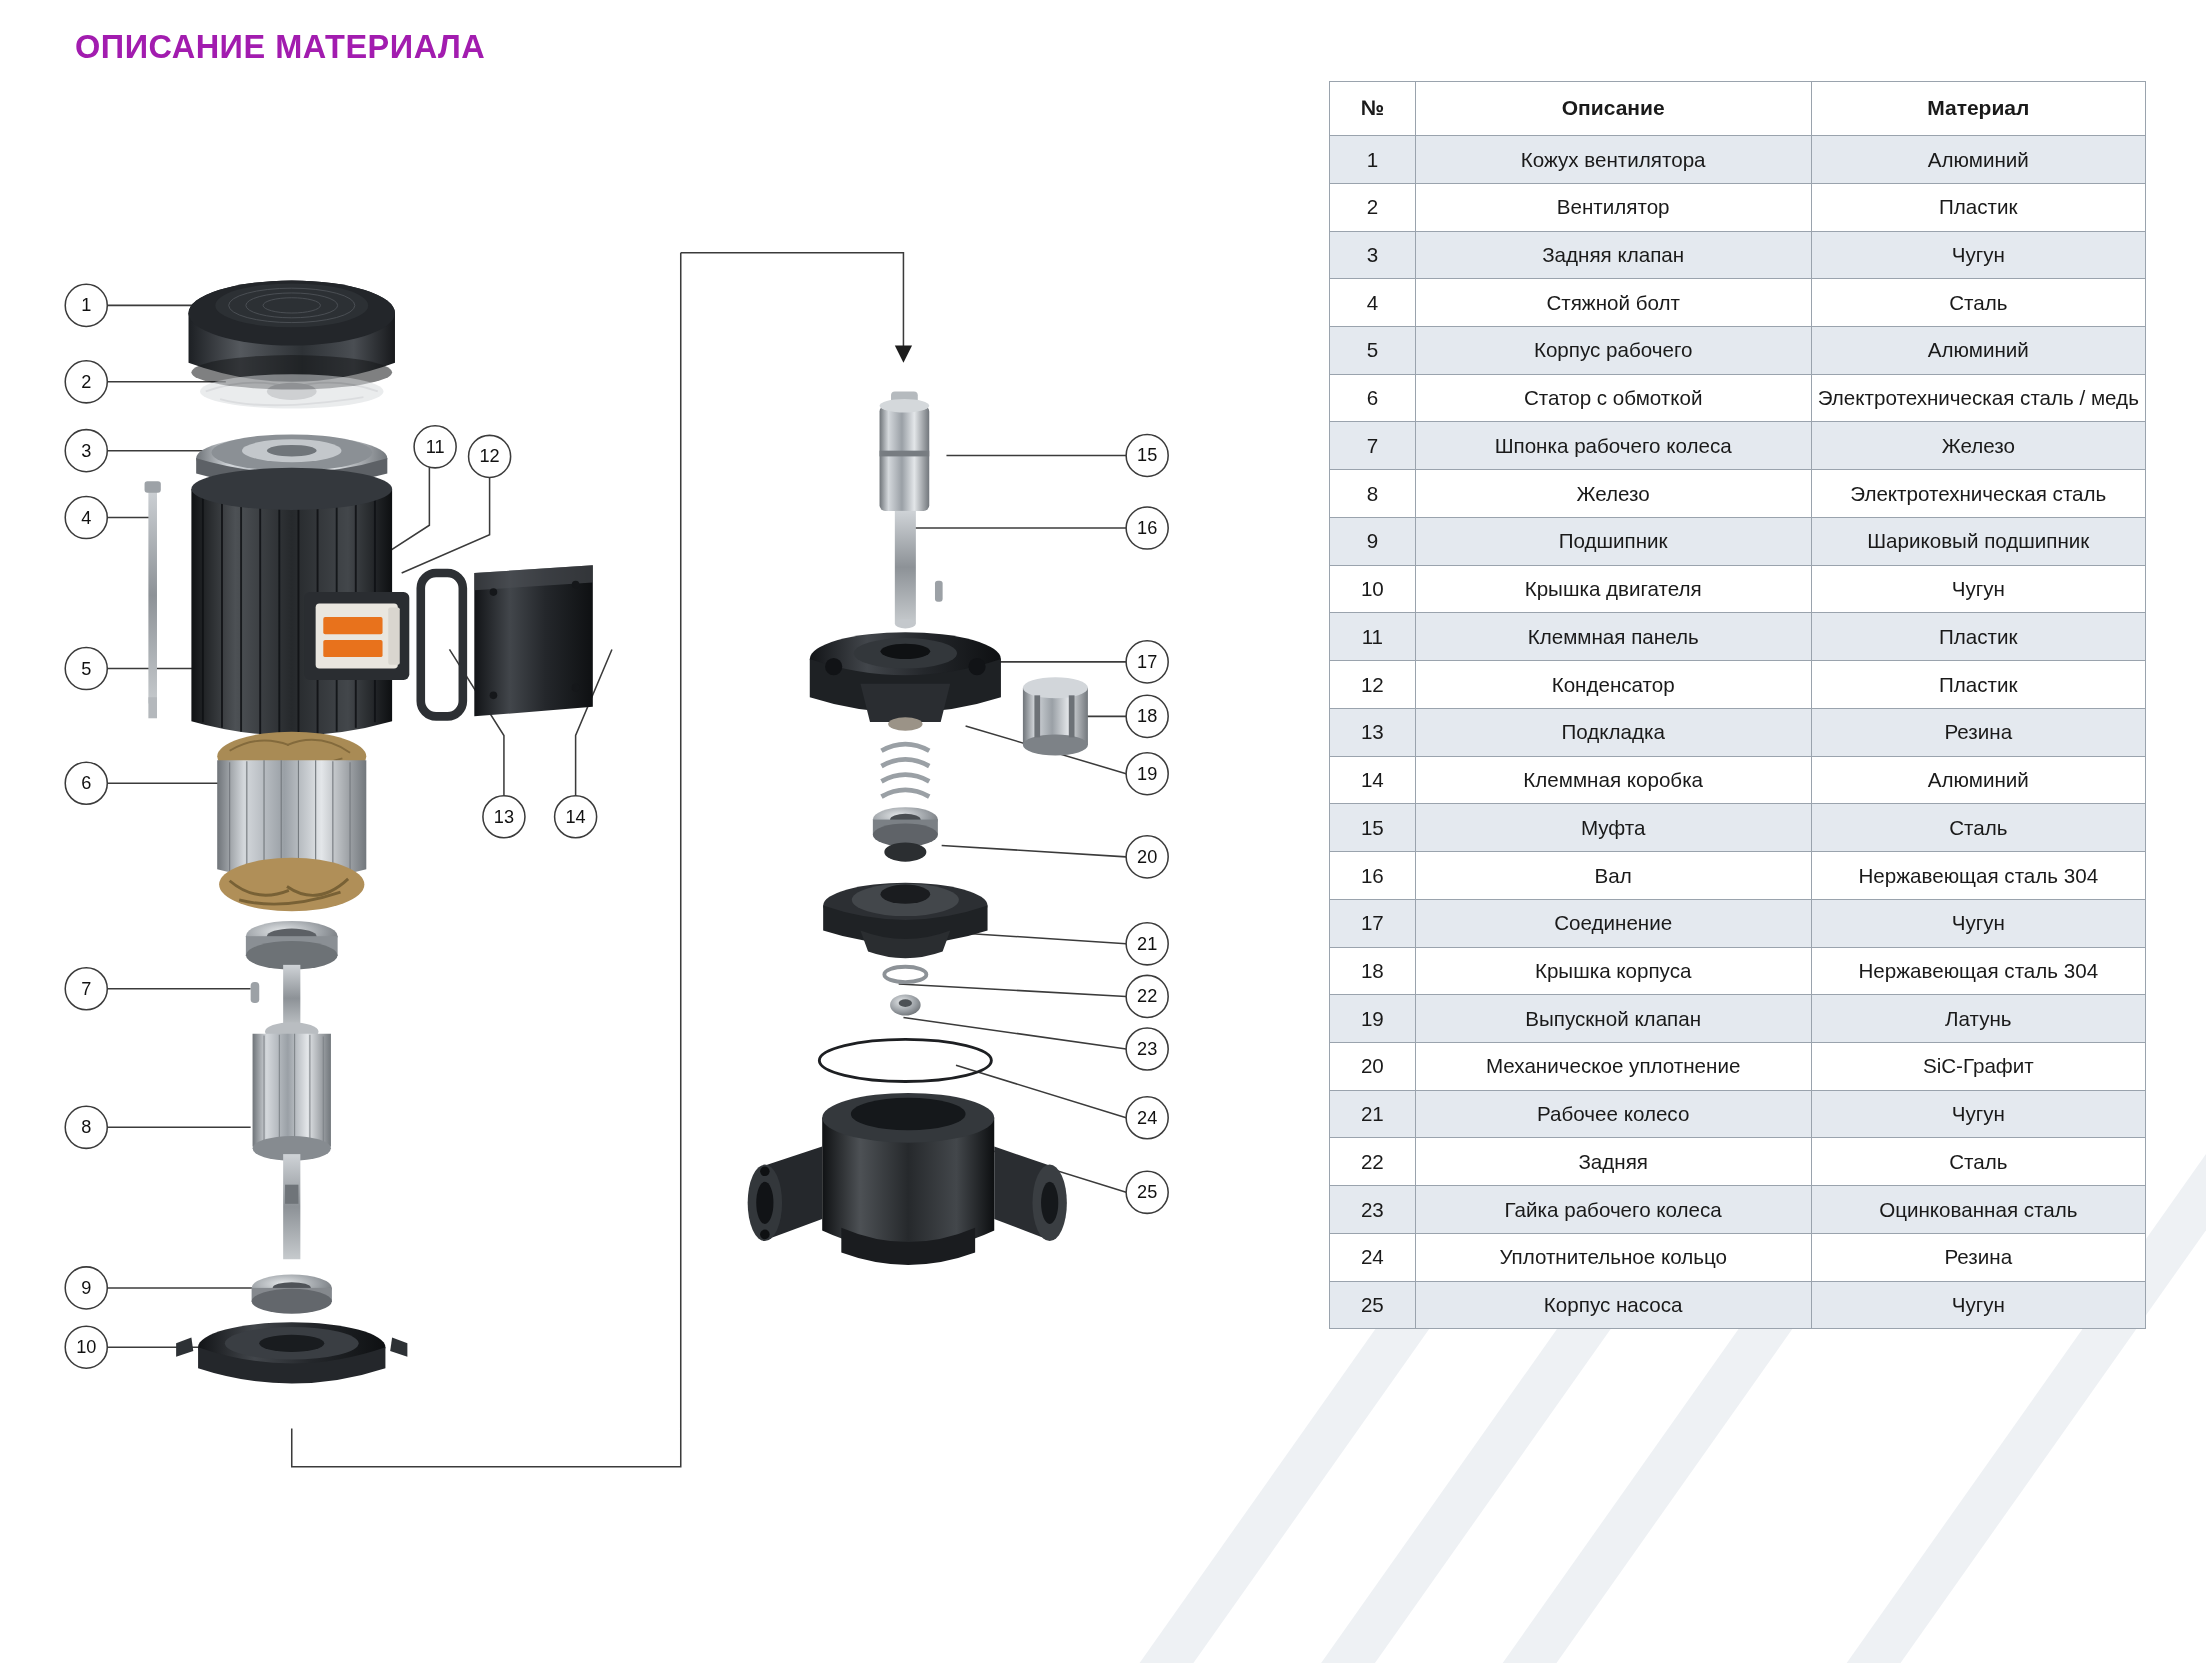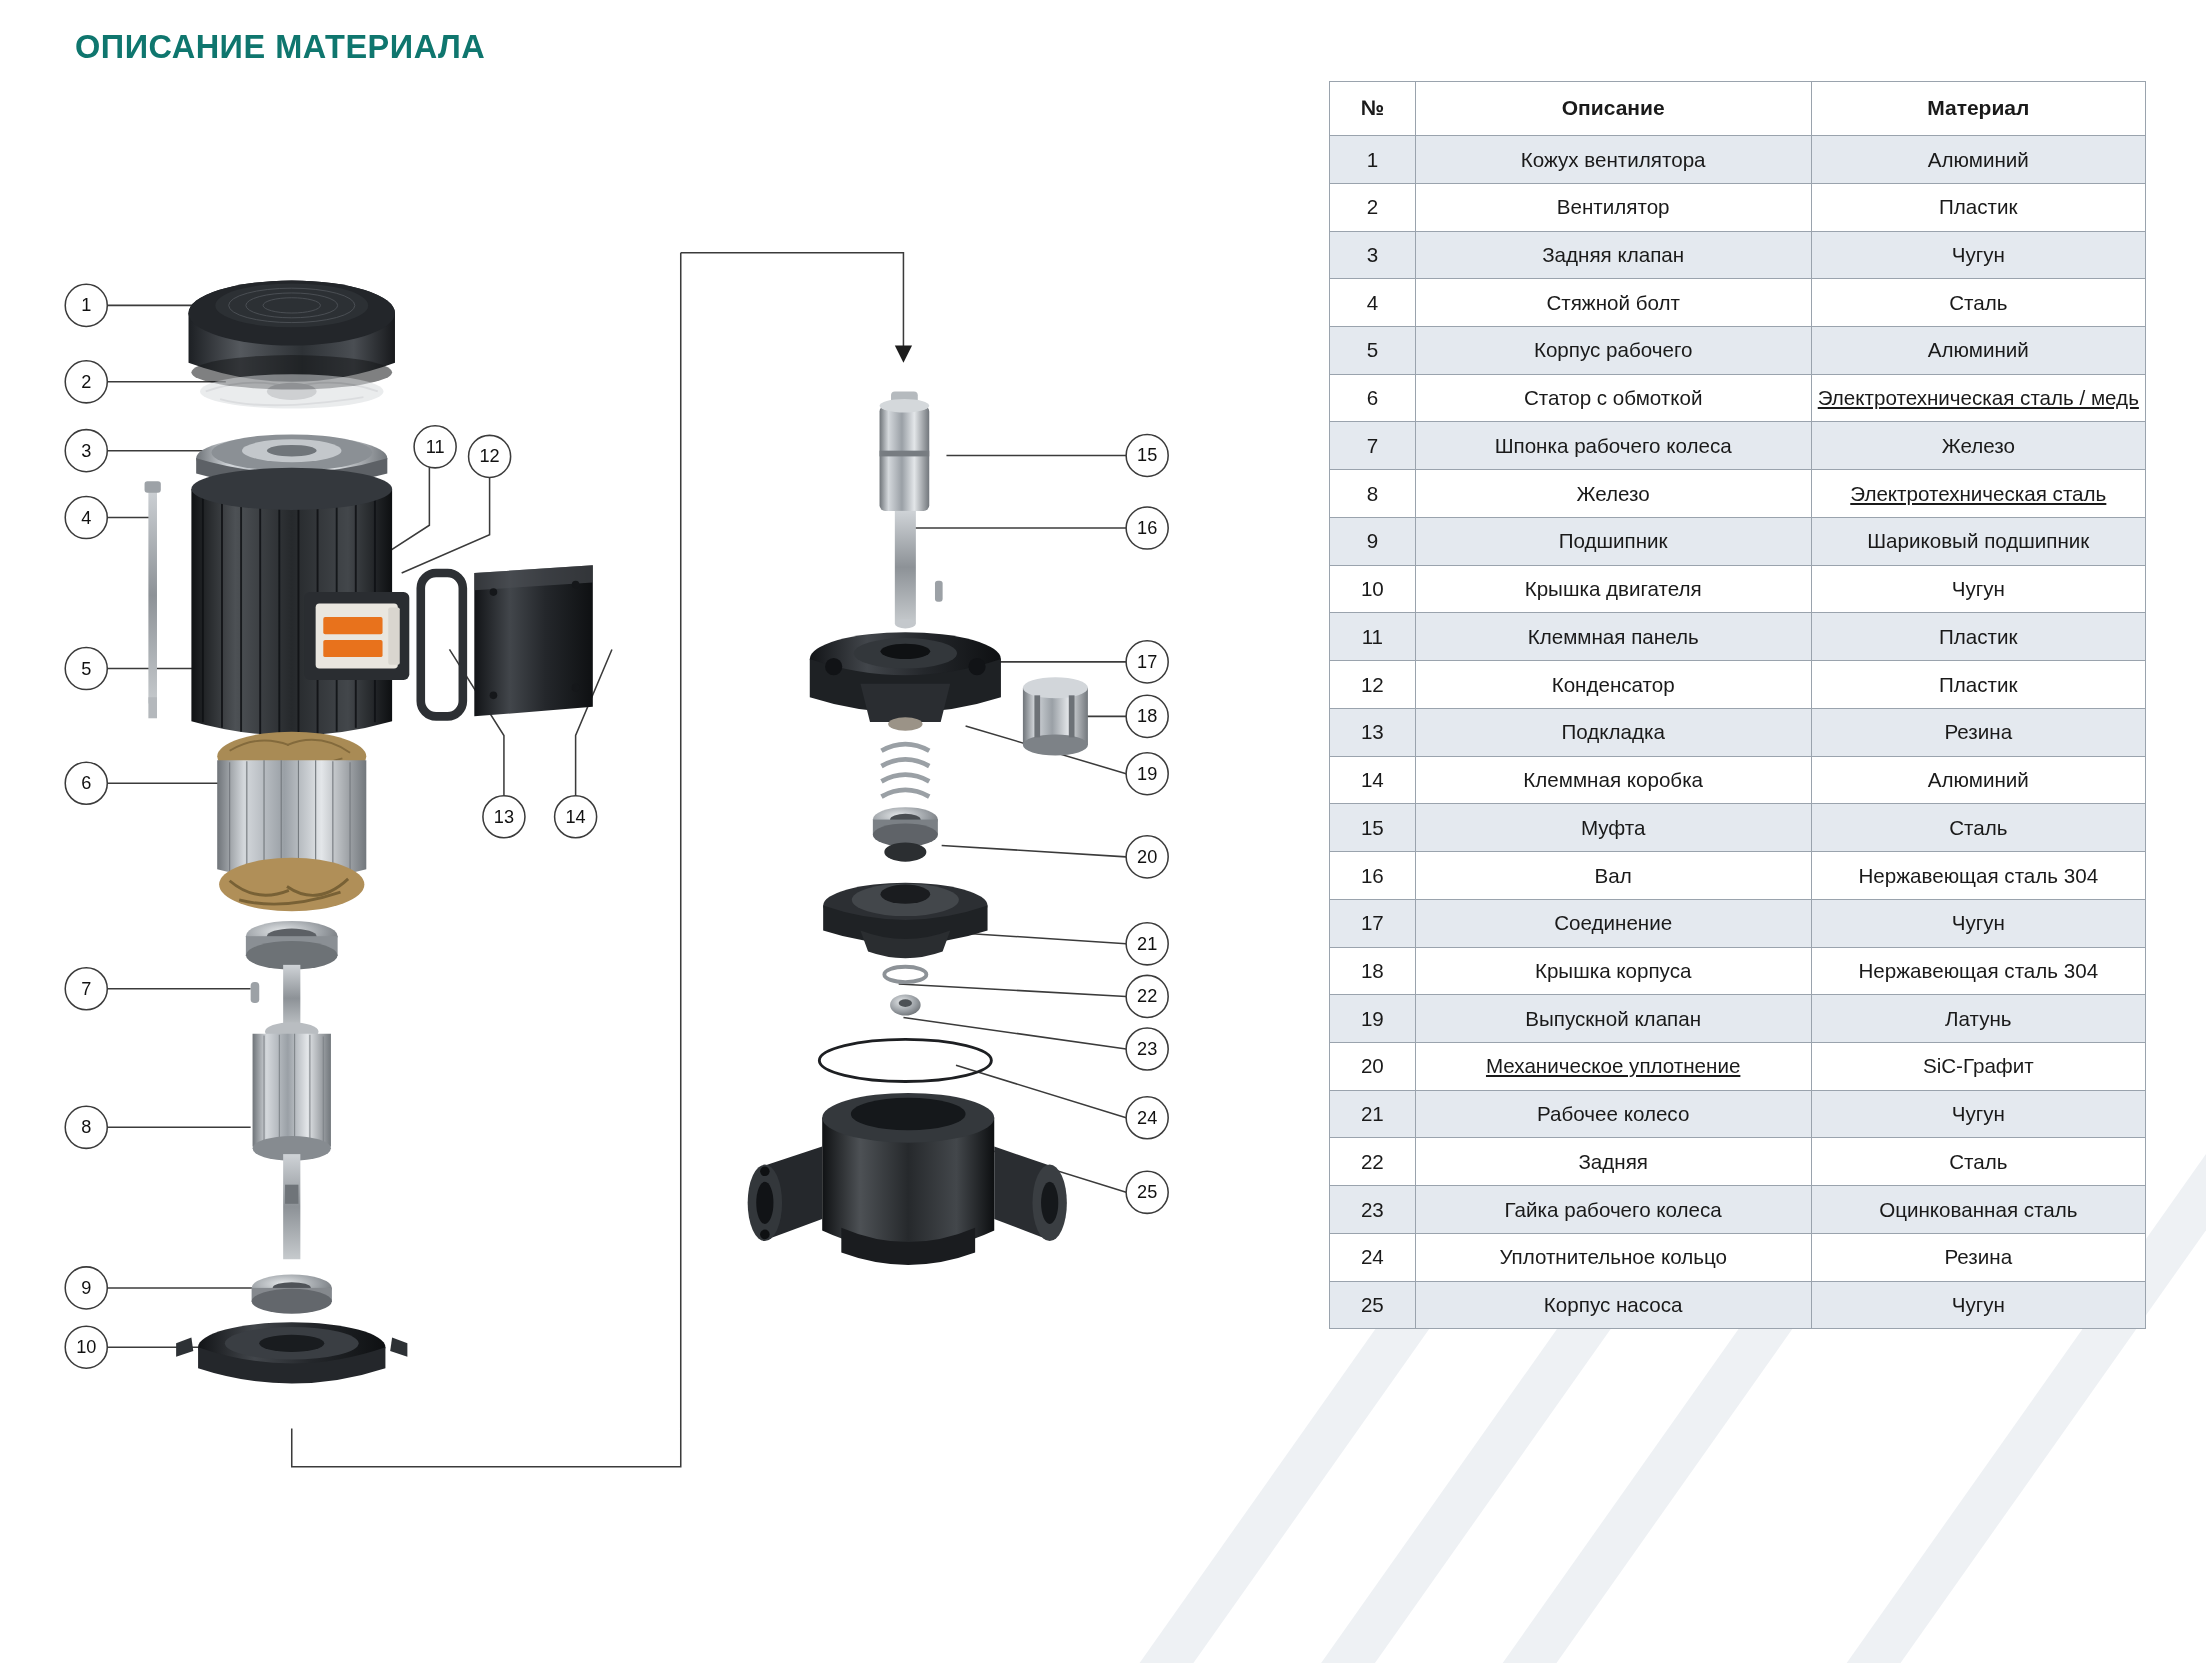--- a/index.html
+++ b/index.html
@@ -26,21 +26,21 @@
     z-index: 0;
   }
 
   
   .page-title {
     position: absolute;
     left: 75px;
     top: 29px;
     font-size: 32.5px;
     font-weight: bold;
-    color: #0f766e;
+    color: #a21caf;
     letter-spacing: 0.5px;
     z-index: 5;
   }
 
   
   .diagram {
     position: absolute;
     left: 0;
     top: 76px;
     width: 1329px;
@@ -75,21 +75,21 @@
     font-weight: bold;
     font-size: 21px;
     background: #ffffff;
     padding: 13.4px 5.7px;
   }
   table.mat col.c-num { width: 86px; }
   table.mat col.c-desc { width: 397px; }
   table.mat col.c-mat { width: 335px; }
   table.mat tbody tr.alt td { background: #e4e9ef; }
   table.mat tbody tr td { background: #ffffff; }
-  .two-line { line-height: 1.2; text-decoration: underline; }
+  .two-line { line-height: 1.2; }
 
   
   text.callout {
     font-family: "Liberation Sans", sans-serif;
     font-size: 19px;
     fill: #111;
     text-anchor: middle;
     dominant-baseline: central;
   }
 </style>

